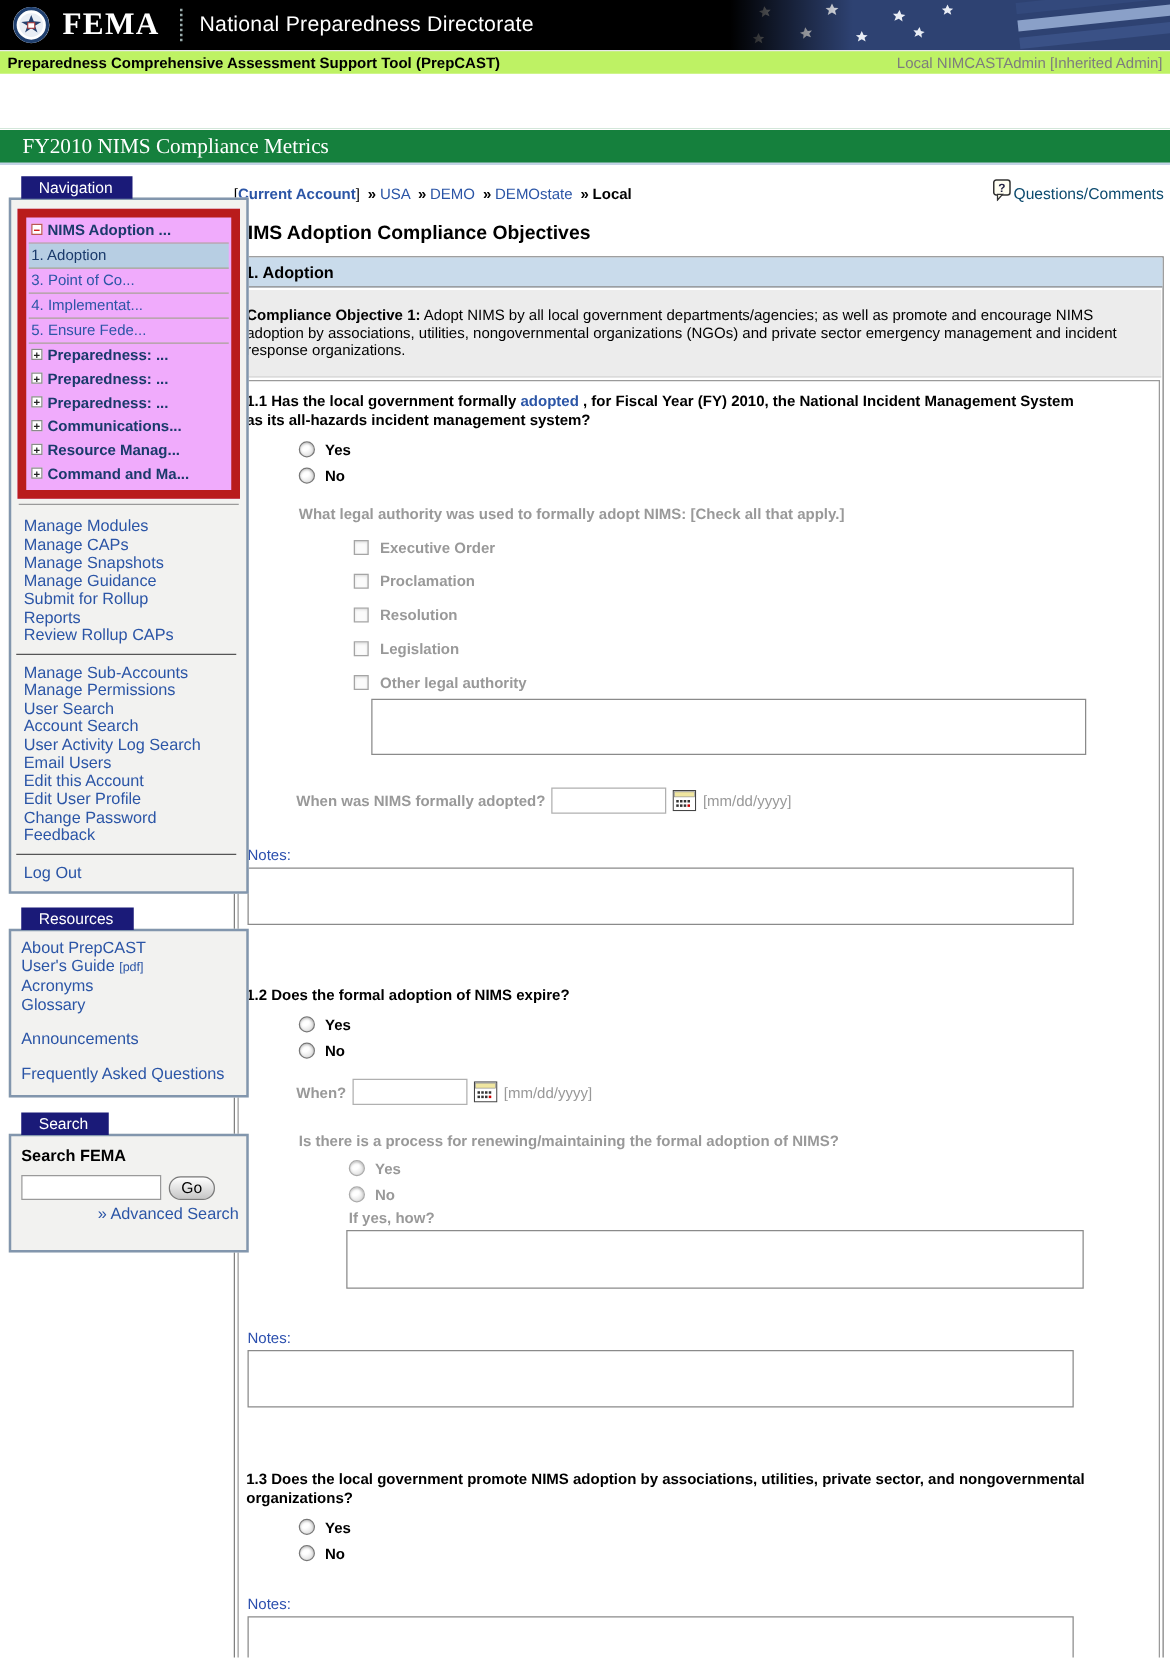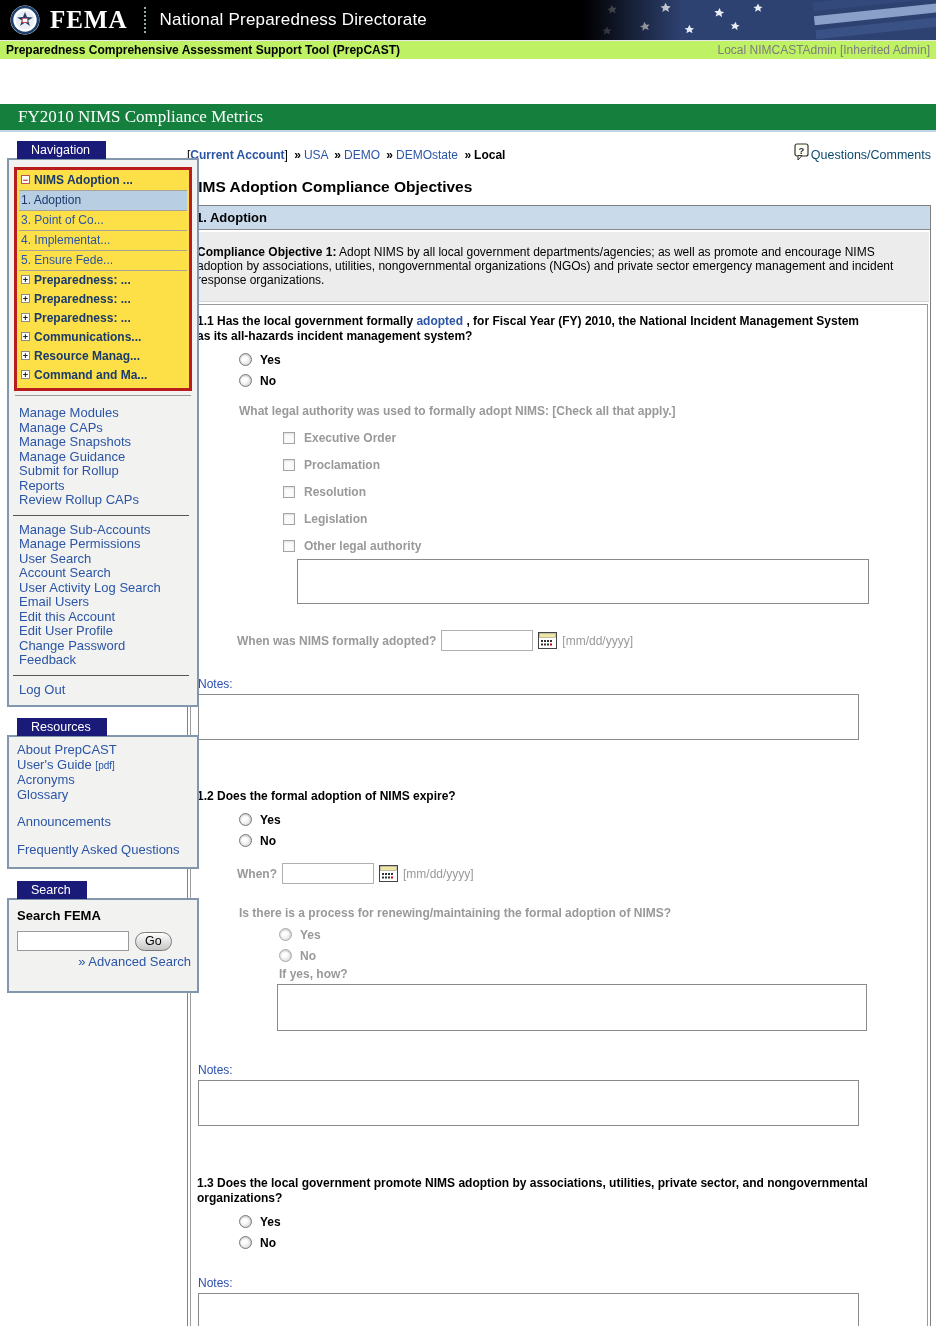--- a/index.html
+++ b/index.html
@@ -26,21 +26,21 @@
   
   .content { position:relative; padding-top:7px; }
   .sidebar { position:absolute; left:7px; top:9px; width:192px; font-size:13px; }
   .maincol { margin-left:187px; width:744px; }
 
   
   .sbx-tab { display:inline-block; background:#1a1a78; color:#fff; font-size:12.5px; padding:2px 16px 2px 14px; margin-left:10px; position:relative; z-index:2; }
   .sbx { border:2px solid #8296ad; background:#f2f2f0; margin-top:-1px; position:relative; z-index:1; }
   .navbox { padding:5px 4px 8px 4px; }
 
-  .treebox { border:3px solid #b91c1c; background:#fde047; margin:2px 1px 4px 1px; padding:1px 2px 3px 2px; }
+  .treebox { border:7px solid #b91c1c; background:#f0abfc; margin:2px 1px 4px 1px; padding:1px 2px 3px 2px; }
   .tree-item { padding:2px 2px 2px 2px; font-size:12px; color:#2b55a6; cursor:pointer; line-height:15px; }
   .tree-item.sep { border-bottom:1px solid #a8a396; }
   .tree-item.bold { font-weight:bold; color:#1a3a6b; }
   .tree-item.selected { background:#b7cee3; color:#1a3a6b; }
   .expand-box { display:inline-block; width:9px; height:9px; border:1px solid #8a8a8a; background:#fff; font-size:9px; line-height:8px; text-align:center; margin-right:4px; vertical-align:1px; font-weight:bold; color:#222; }
   .expand-box.minus { color:#c00; border-color:#b55; }
   .tree-hr { border:0; border-top:1px solid #9a9a9a; margin:4px 2px 2px 2px; }
 
   .side-links { padding:8px 2px 0 6px; }
   .side-link { display:block; color:#2b55a6; text-decoration:none; font-size:13px; line-height:14.5px; cursor:pointer; }

